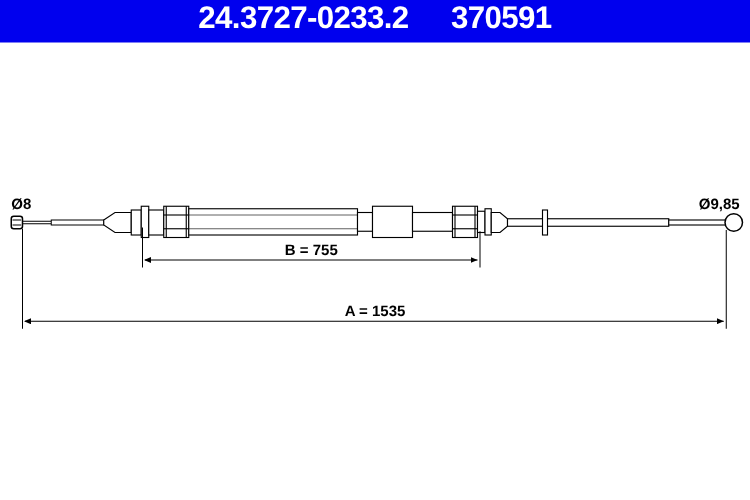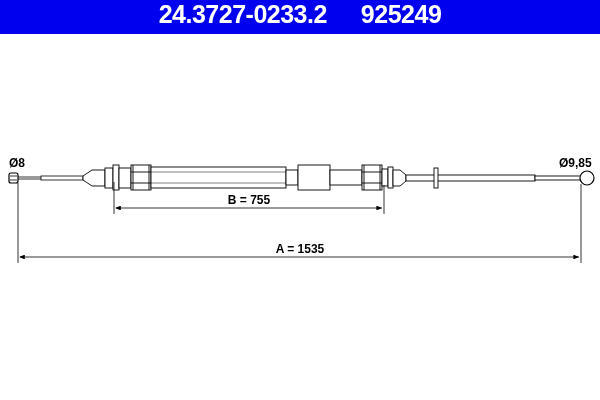--- a/index.html
+++ b/index.html
@@ -9,21 +9,21 @@
   .header .gap { display:inline-block; width:34px; }
   svg { position:absolute; left:0; top:0; }
   .lbl { font-family:"Liberation Sans", sans-serif; font-weight:bold; font-size:12px; fill:#000; }
 </style>
 </head>
 <body>
 
 <div class="header">
   <span>24.3727-0233.2</span>
   <span class="gap"></span>
-  <span>925249</span>
+  <span>370591</span>
 </div>
 
 <svg width="600" height="400" viewBox="0 0 600 400">
   <defs>
     <marker id="arr" markerWidth="8" markerHeight="6" refX="7" refY="3" orient="auto">
       <path d="M0,0 L7,3 L0,6 z" fill="#000"></path>
     </marker>
     <marker id="arrs" markerWidth="8" markerHeight="6" refX="1" refY="3" orient="auto">
       <path d="M7,0 L0,3 L7,6 z" fill="#000"></path>
     </marker>

